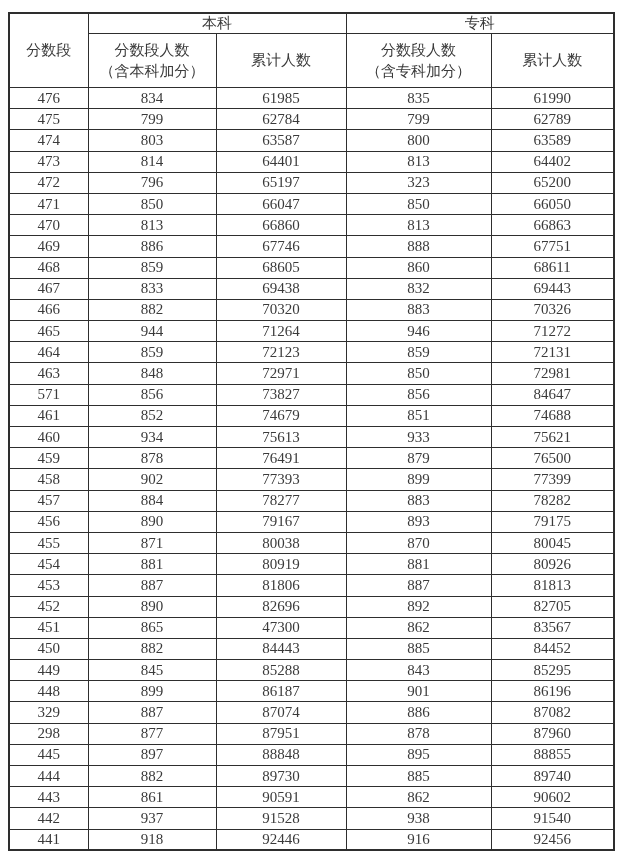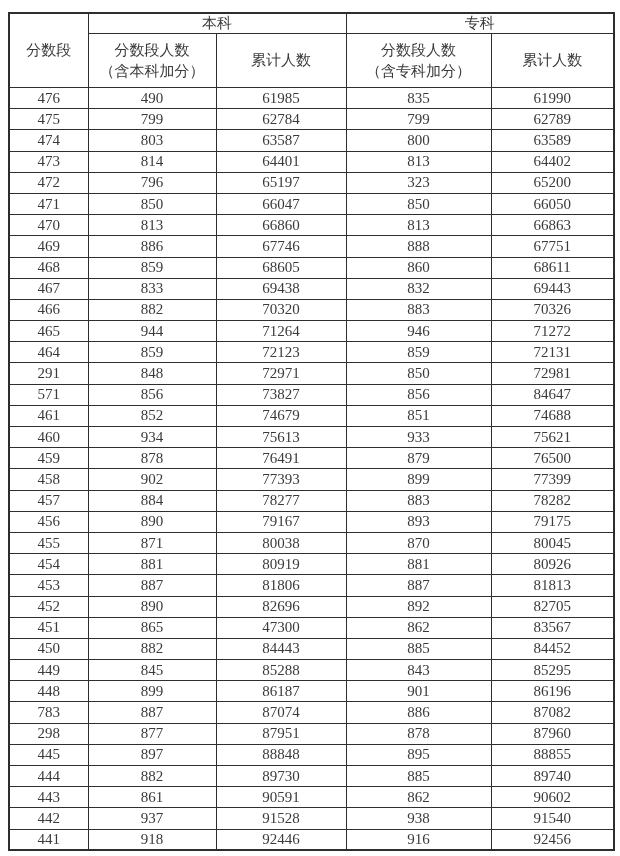--- a/index.html
+++ b/index.html
@@ -76,21 +76,21 @@
         <th>
           <span class="hline">分数段人数</span>
           <span class="hline">（含专科加分）</span>
         </th>
         <th>累计人数</th>
       </tr>
     </thead>
     <tbody>
         <tr>
           <td>476</td>
-          <td>490</td>
+          <td>834</td>
           <td>61985</td>
           <td>835</td>
           <td>61990</td>
         </tr>
         <tr>
           <td>475</td>
           <td>799</td>
           <td>62784</td>
           <td>799</td>
           <td>62789</td>
@@ -166,21 +166,21 @@
           <td>71272</td>
         </tr>
         <tr>
           <td>464</td>
           <td>859</td>
           <td>72123</td>
           <td>859</td>
           <td>72131</td>
         </tr>
         <tr>
-          <td>291</td>
+          <td>463</td>
           <td>848</td>
           <td>72971</td>
           <td>850</td>
           <td>72981</td>
         </tr>
         <tr>
           <td>571</td>
           <td>856</td>
           <td>73827</td>
           <td>856</td>
@@ -278,21 +278,21 @@
           <td>85295</td>
         </tr>
         <tr>
           <td>448</td>
           <td>899</td>
           <td>86187</td>
           <td>901</td>
           <td>86196</td>
         </tr>
         <tr>
-          <td>783</td>
+          <td>329</td>
           <td>887</td>
           <td>87074</td>
           <td>886</td>
           <td>87082</td>
         </tr>
         <tr>
           <td>298</td>
           <td>877</td>
           <td>87951</td>
           <td>878</td>

